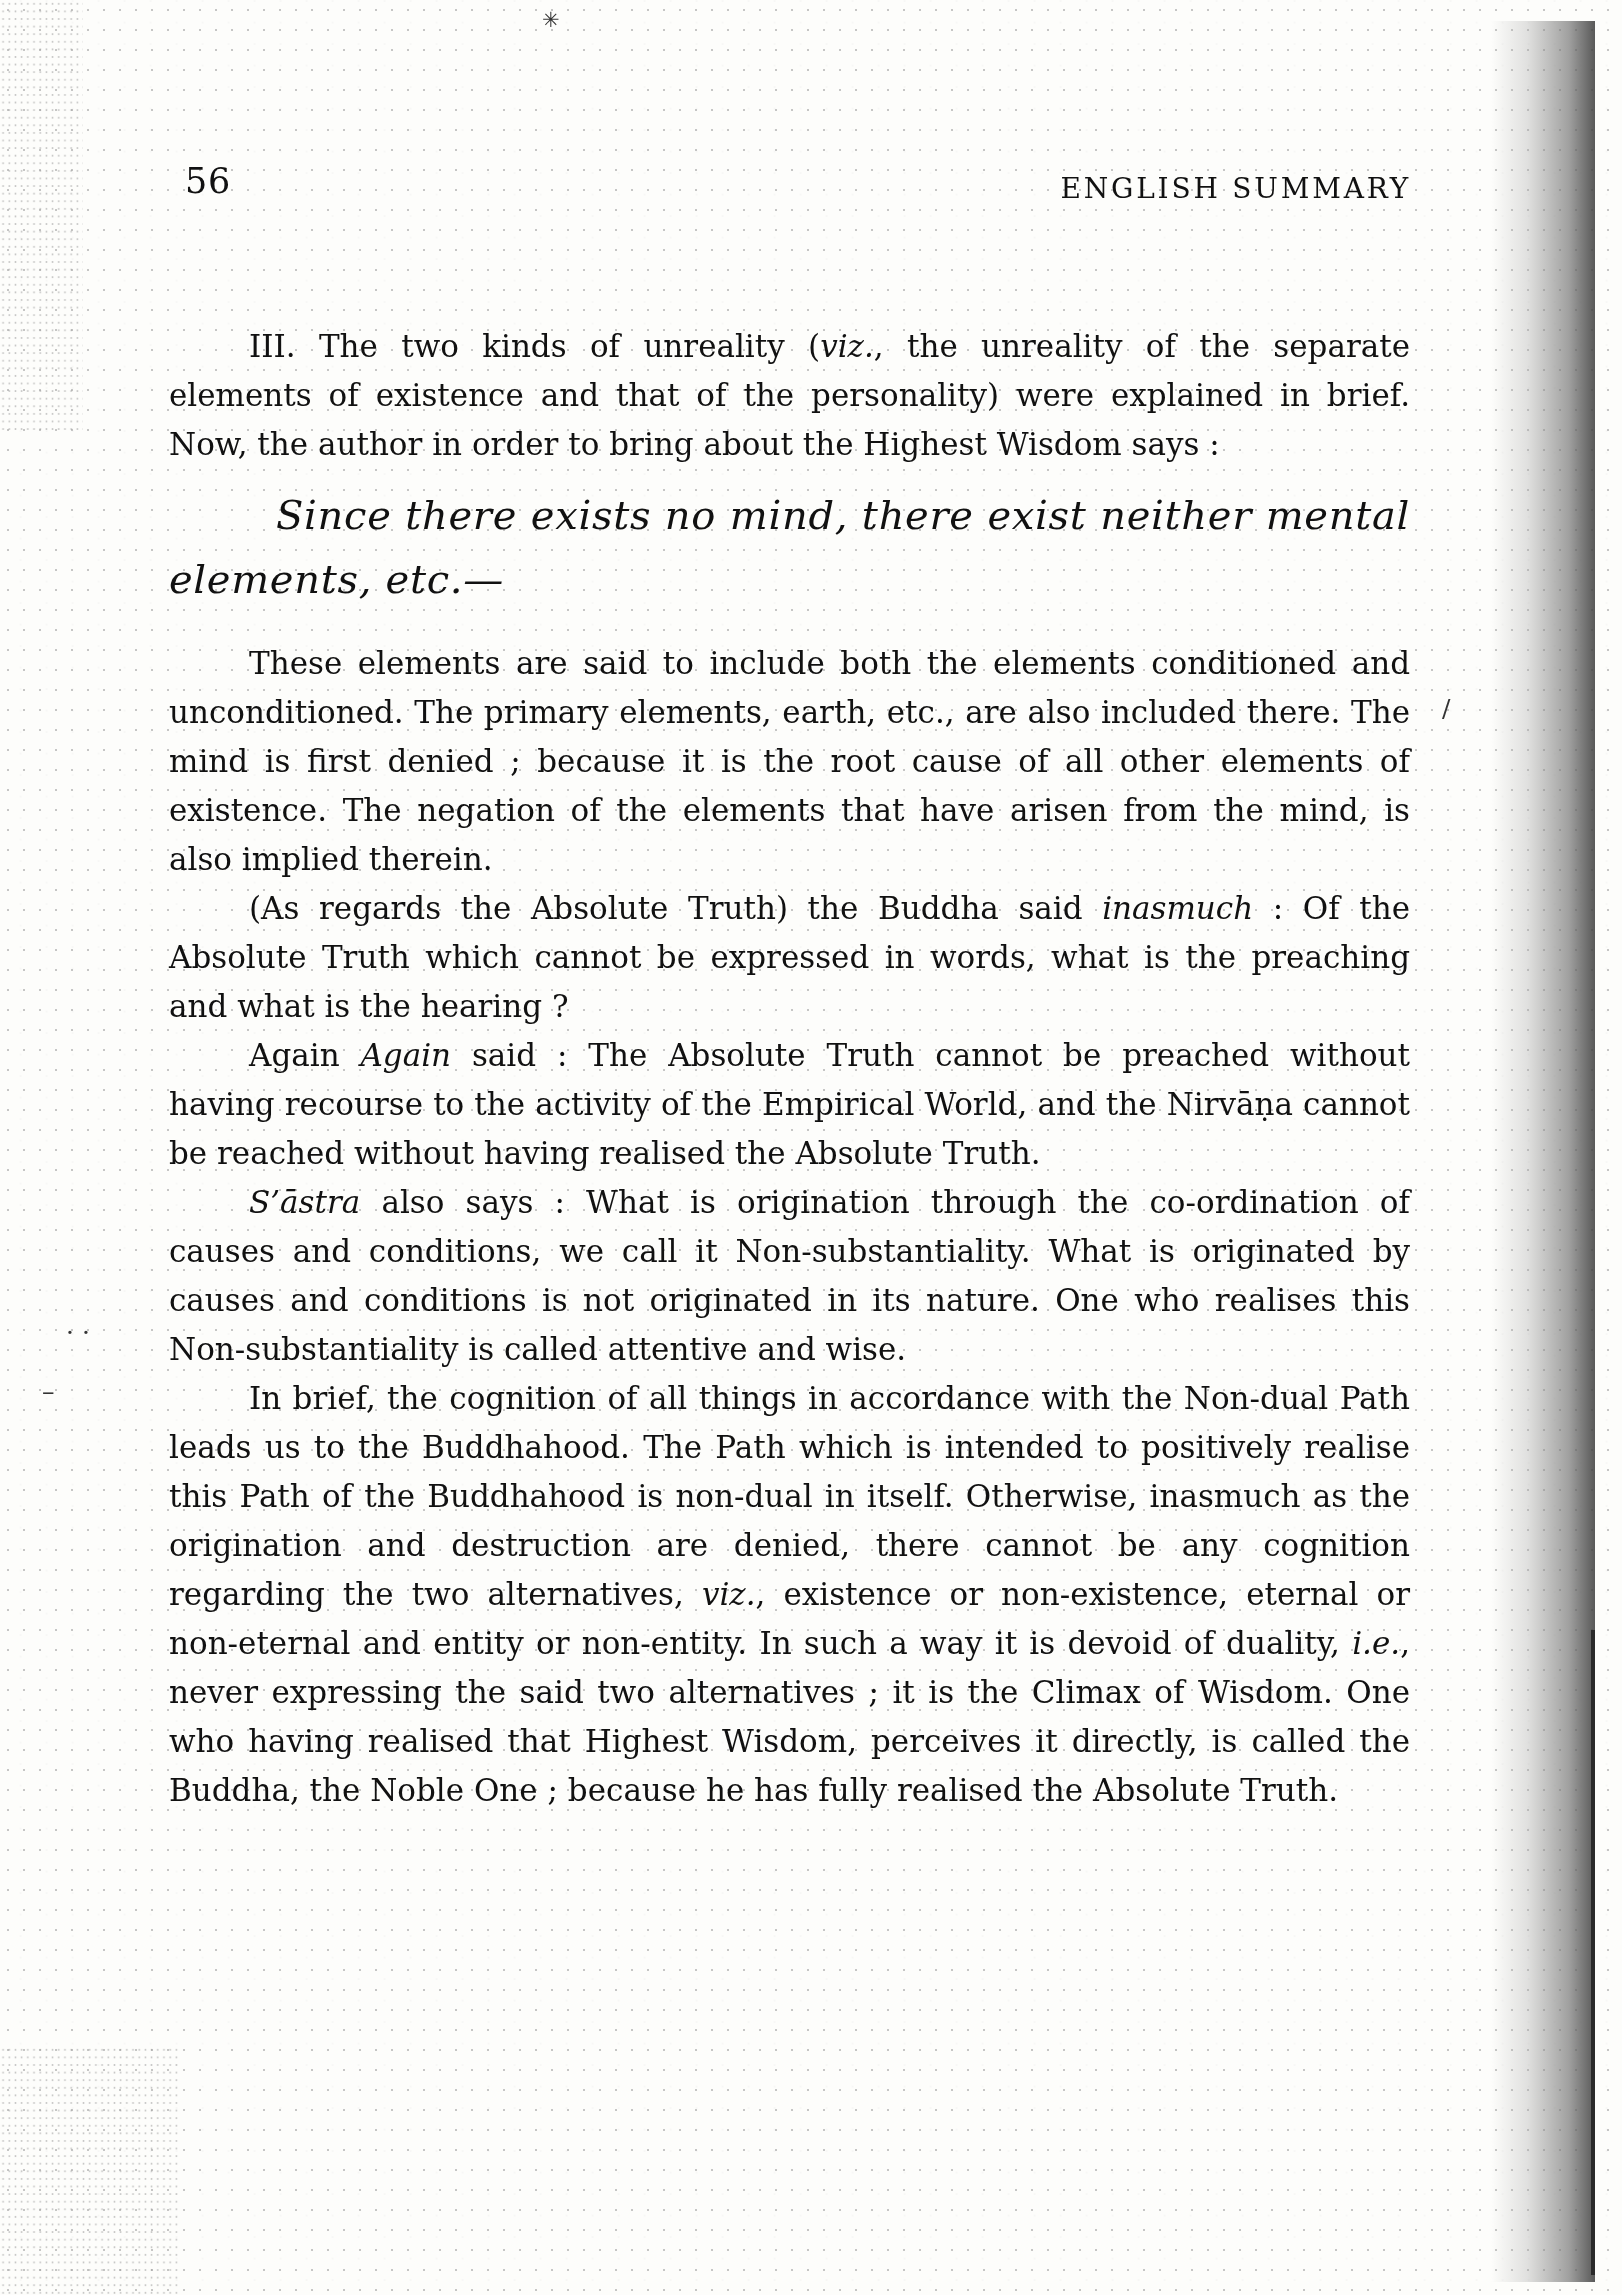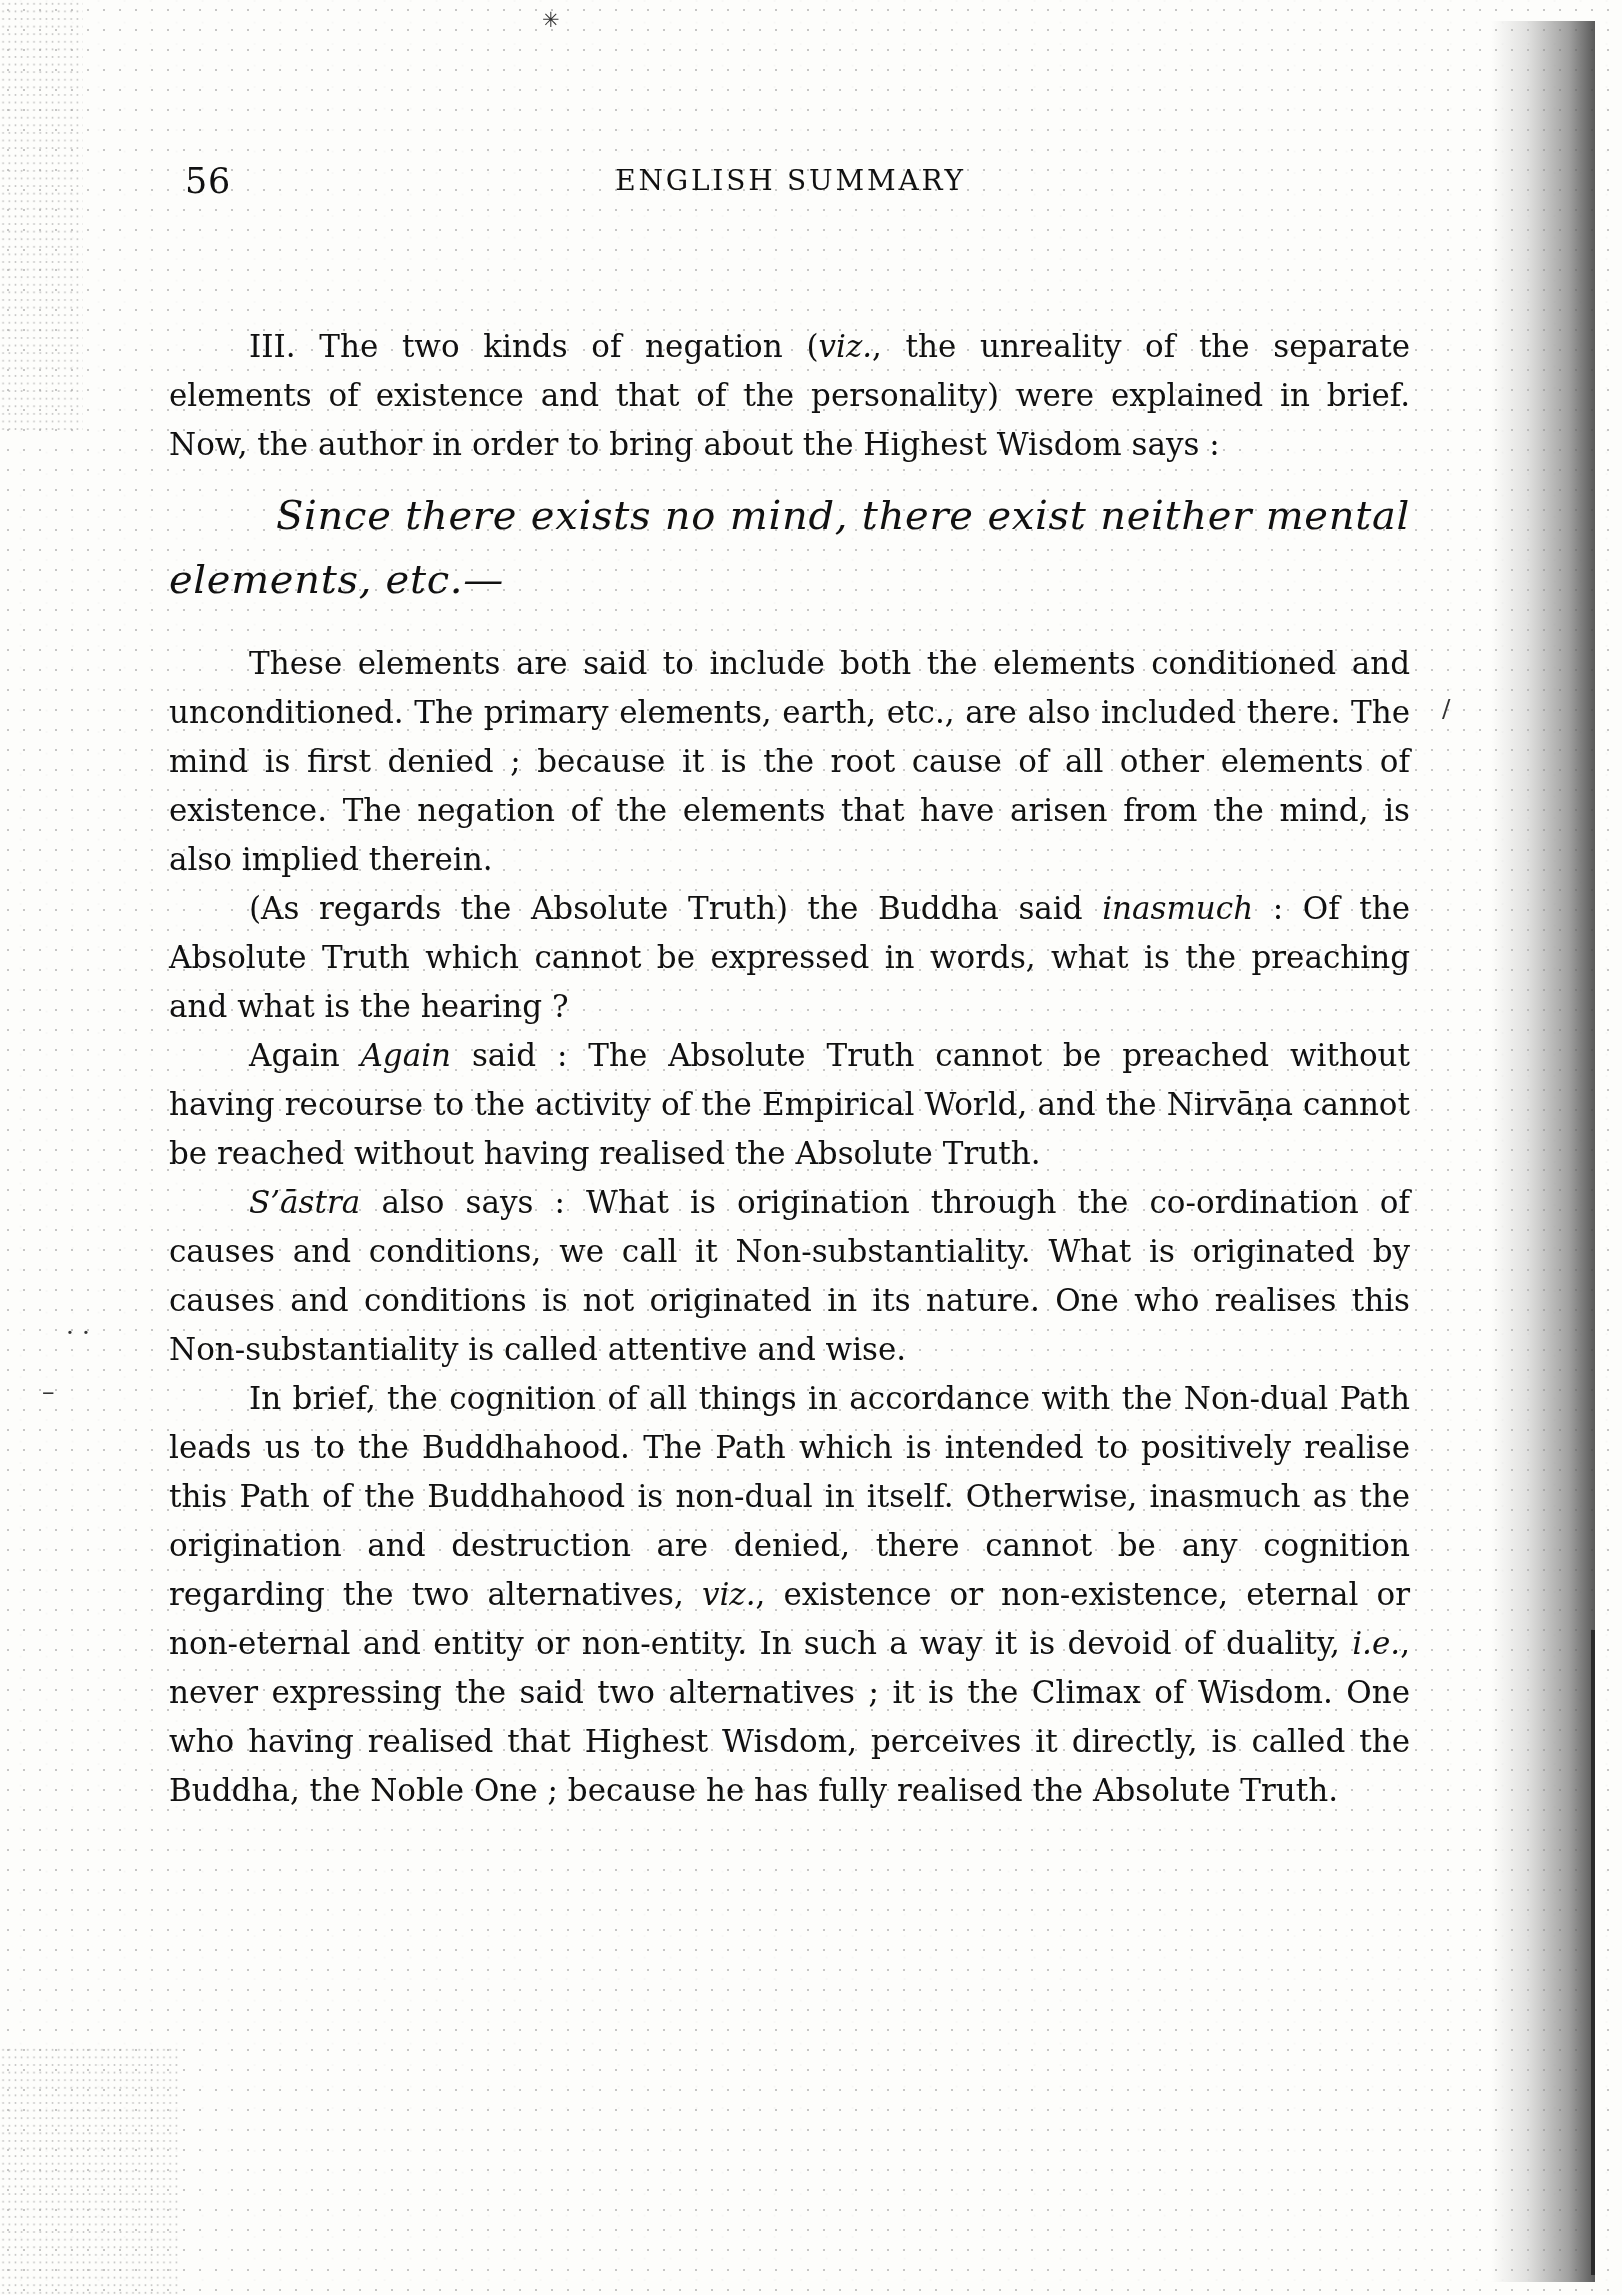--- a/index.html
+++ b/index.html
@@ -75,22 +75,22 @@
     }
     .page-number {
       position: absolute;
       left: 15px; top: 0;
       font-size: 35px;
       line-height: 42px;
       letter-spacing: 0.7px;
     }
     .running-title {
       position: absolute;
-      left: 0; right: 0; top: 3px;
-      text-align: center;
+      left: 0; right: 0; top: 11px;
+      text-align: right;
       font-size: 28px;
       letter-spacing: 2.8px;
       line-height: 35px;
     }
 
     .body-text {
       position: absolute;
       left: 169px;
       top: 322px;
       width: 1241px;
@@ -129,21 +129,21 @@
   <div class="edge-shadow"></div>
   <div class="edge-line"></div>
   <div class="top-mark">✳</div>
 
   <div class="header">
     <span class="page-number">56</span>
     <div class="running-title">ENGLISH SUMMARY</div>
   </div>
 
   <div class="body-text" id="body-text">
-      <p><span>III.  The two kinds of negation (</span><em>viz.</em><span>, the unreality of the separate elements of existence and that of the personality) were explained in brief.  Now, the author in order to bring about the Highest Wisdom says :</span></p>
+      <p><span>III.  The two kinds of unreality (</span><em>viz.</em><span>, the unreality of the separate elements of existence and that of the personality) were explained in brief.  Now, the author in order to bring about the Highest Wisdom says :</span></p>
       <p class="verse"><span>Since there exists no mind, there exist neither mental elements, etc.—</span></p>
       <p><span>These elements are said to include both the elements conditioned and unconditioned.  The primary elements, earth, etc., are also included there.  The mind is first denied ; because it is the root cause of all other elements of existence.  The negation of the elements that have arisen from the mind, is also implied therein.</span></p>
       <p><span>(As regards the Absolute Truth) the Buddha said </span><em>inasmuch</em><span> : Of the Absolute Truth which cannot be expressed in words, what is the preaching and what is the hearing ?</span></p>
       <p><span>Again </span><em>Again</em><span> said : The Absolute Truth cannot be preached without having recourse to the activity of the Empirical World, and the Nirvāṇa cannot be reached without having realised the Absolute Truth.</span></p>
       <p><em>S’āstra</em><span> also says : What is origination through the co-ordination of causes and conditions, we call it Non-substantiality.  What is originated by causes and conditions is not originated in its nature.  One who realises this Non-substantiality is called attentive and wise.</span></p>
       <p><span>In brief, the cognition of all things in accordance with the Non-dual Path leads us to the Buddhahood.  The Path which is intended to positively realise this Path of the Buddhahood is non-dual in itself.  Otherwise, inasmuch as the origination and destruction are denied, there cannot be any cognition regarding the two alternatives, </span><em>viz.</em><span>, existence or non-existence, eternal or non-eternal and entity or non-entity.  In such a way it is devoid of duality, </span><em>i.e.</em><span>, never expressing the said two alternatives ; it is the Climax of Wisdom.  One who having realised that Highest Wisdom, perceives it directly, is called the Buddha, the Noble One ; because he has fully realised the Absolute Truth.</span></p>
     </div>
 
   <span class="margin-mark" style="left:1442px; top:694px;">/</span>
   <span class="margin-mark" style="left:66px; top:1318px;">·  ·</span>

